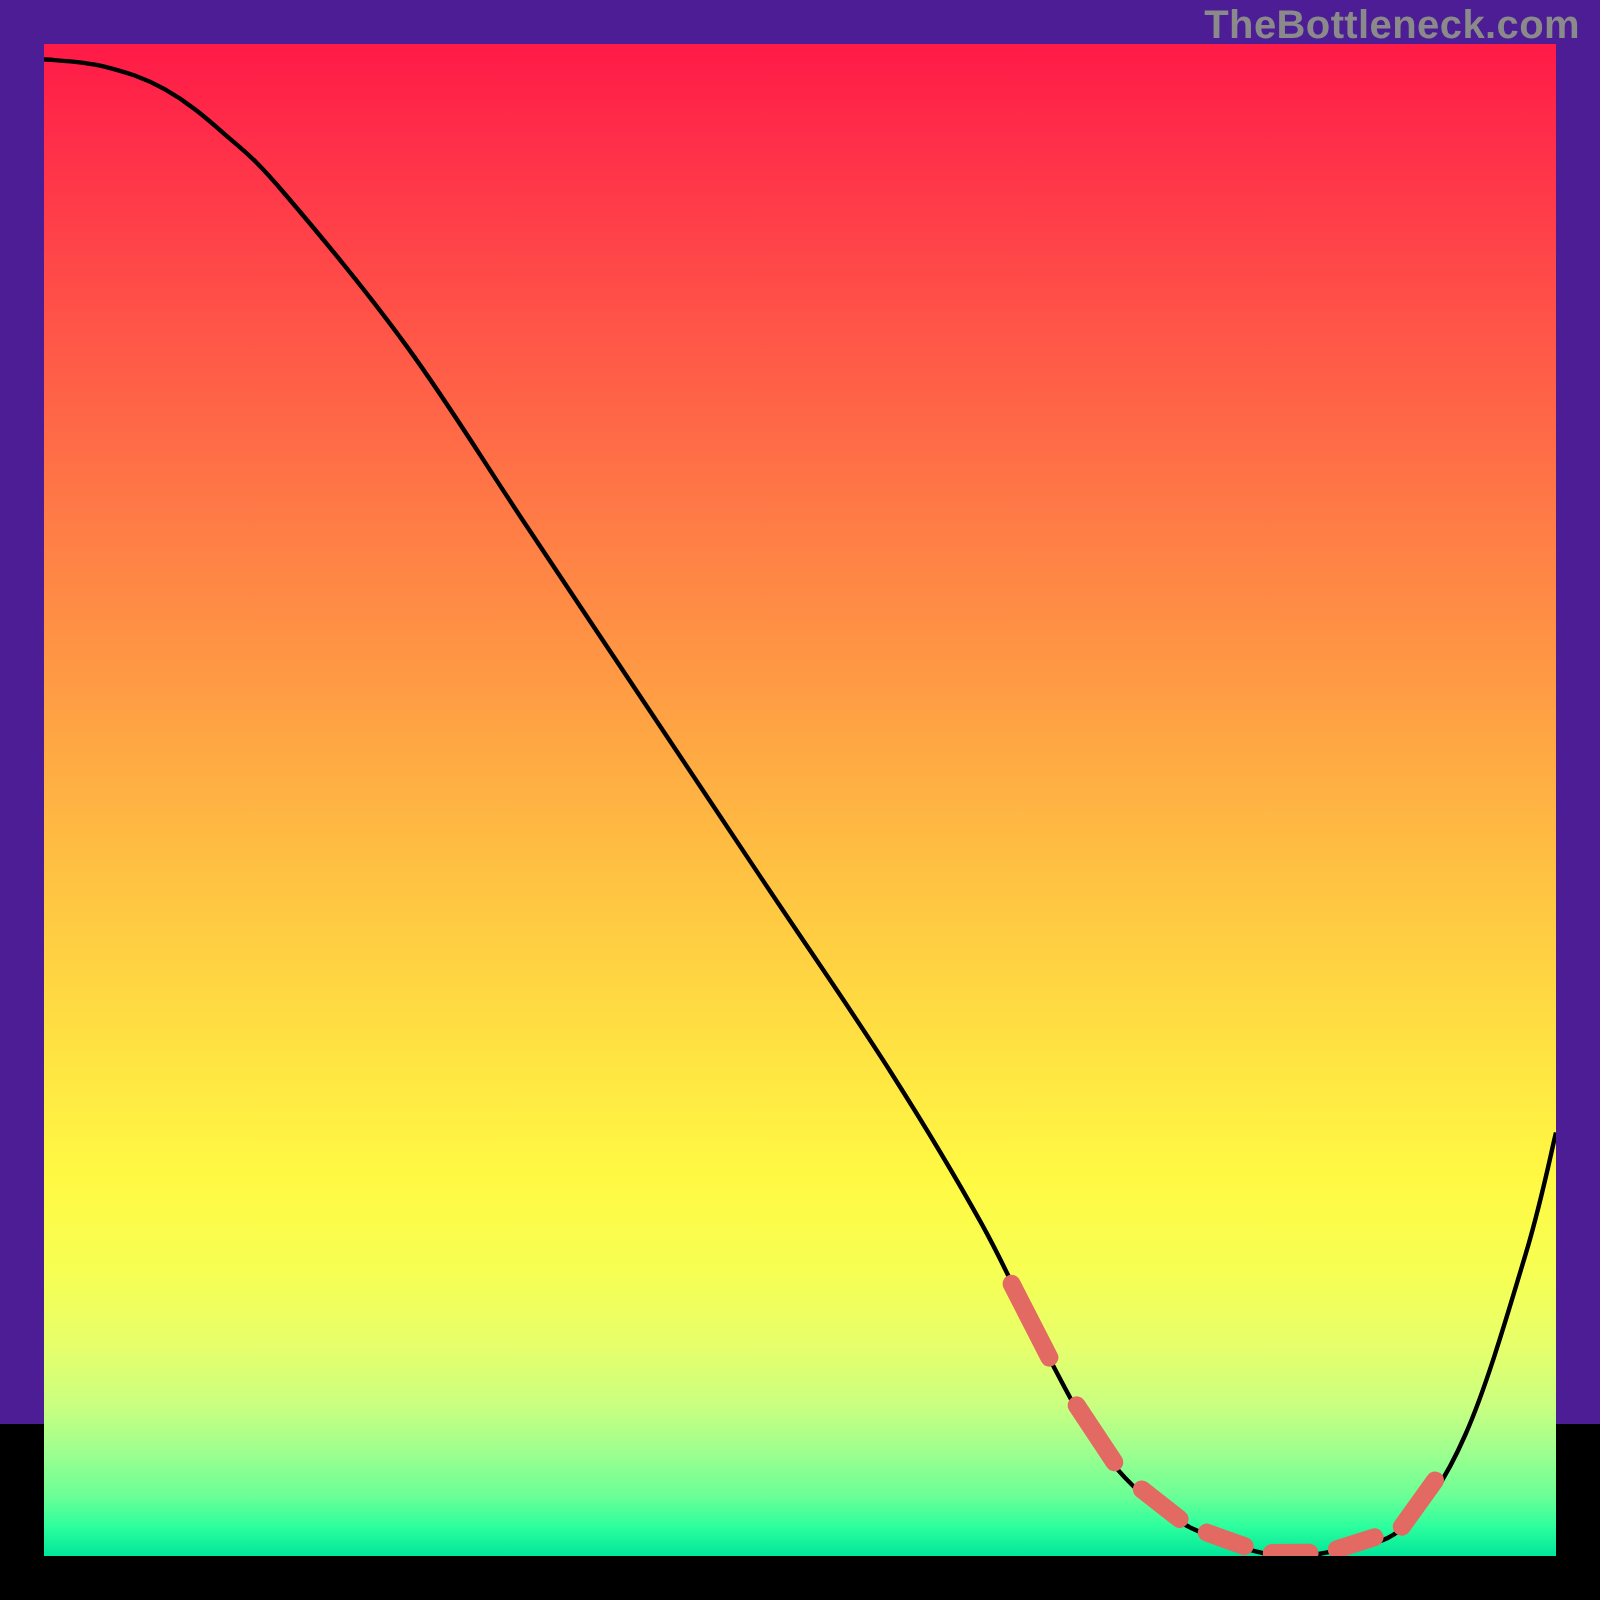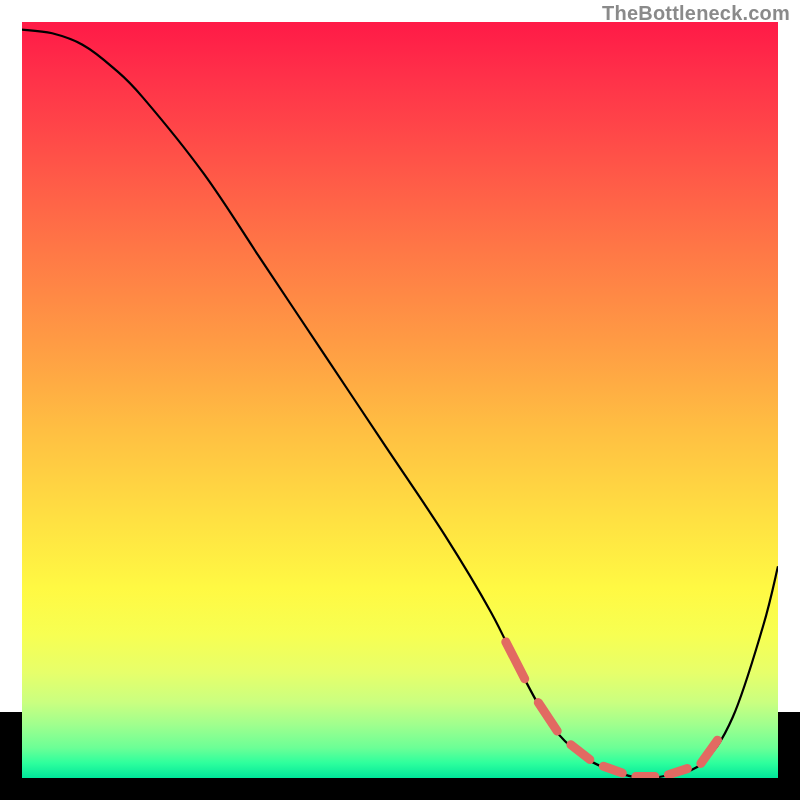--- a/index.html
+++ b/index.html
@@ -9,21 +9,21 @@
     height: 800px;
     background: #000;
     overflow: hidden;
   }
   .frame {
     position: absolute;
     left: 0;
     top: 0;
     width: 800px;
     height: 712px;
-    background: #ffffff;
+    background: #4c1d95;
   }
   .plot {
     position: absolute;
     left: 22px;
     top: 22px;
     width: 756px;
     height: 756px;
     overflow: hidden;
   }
   .gradient {

